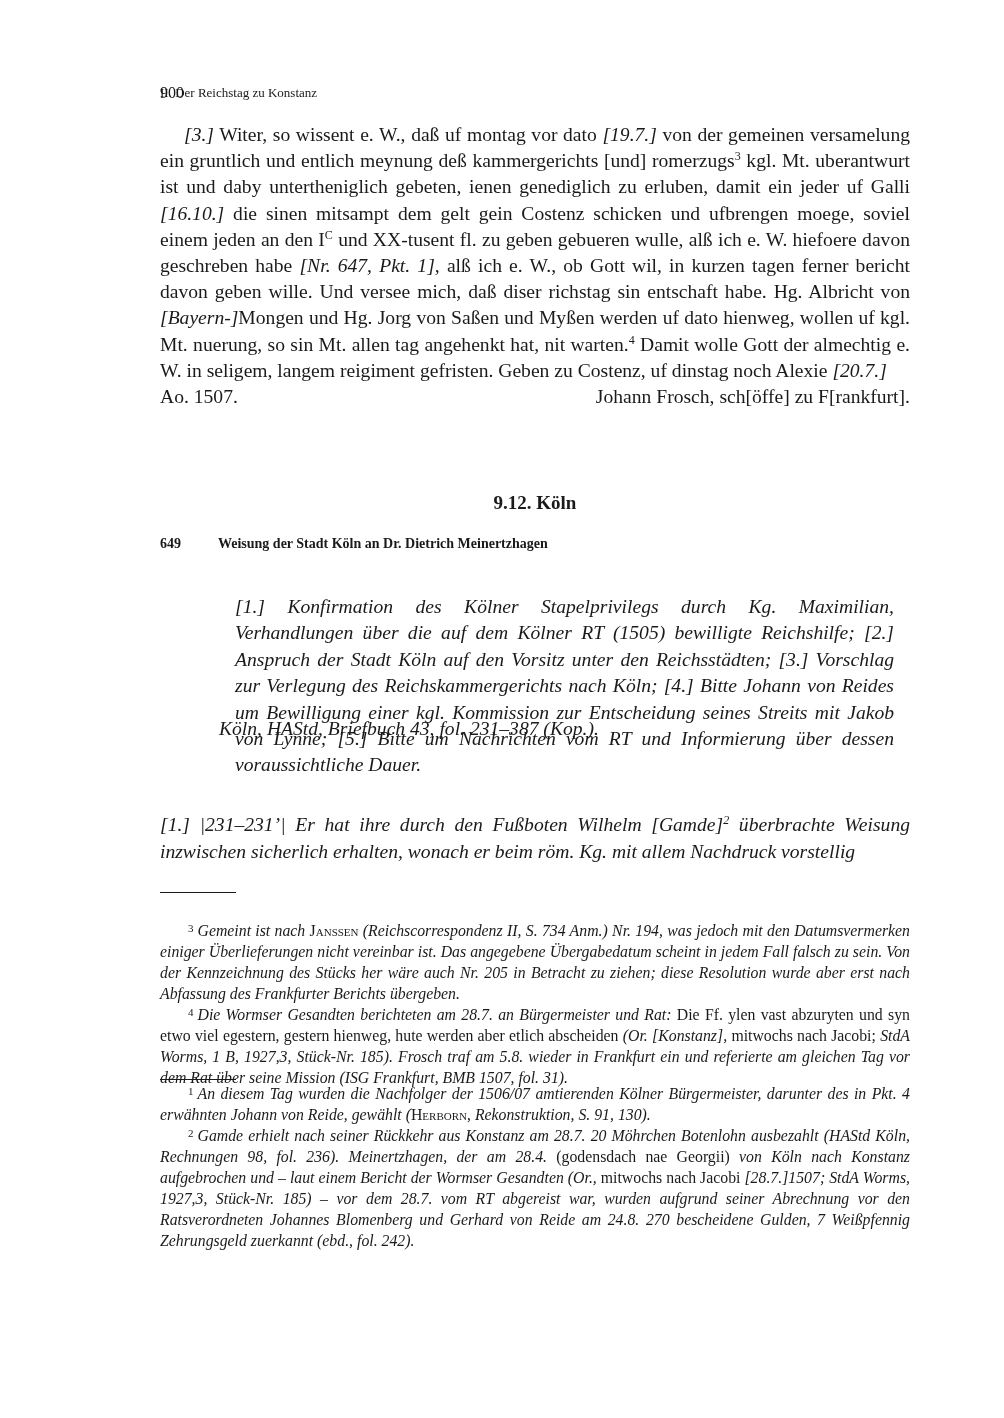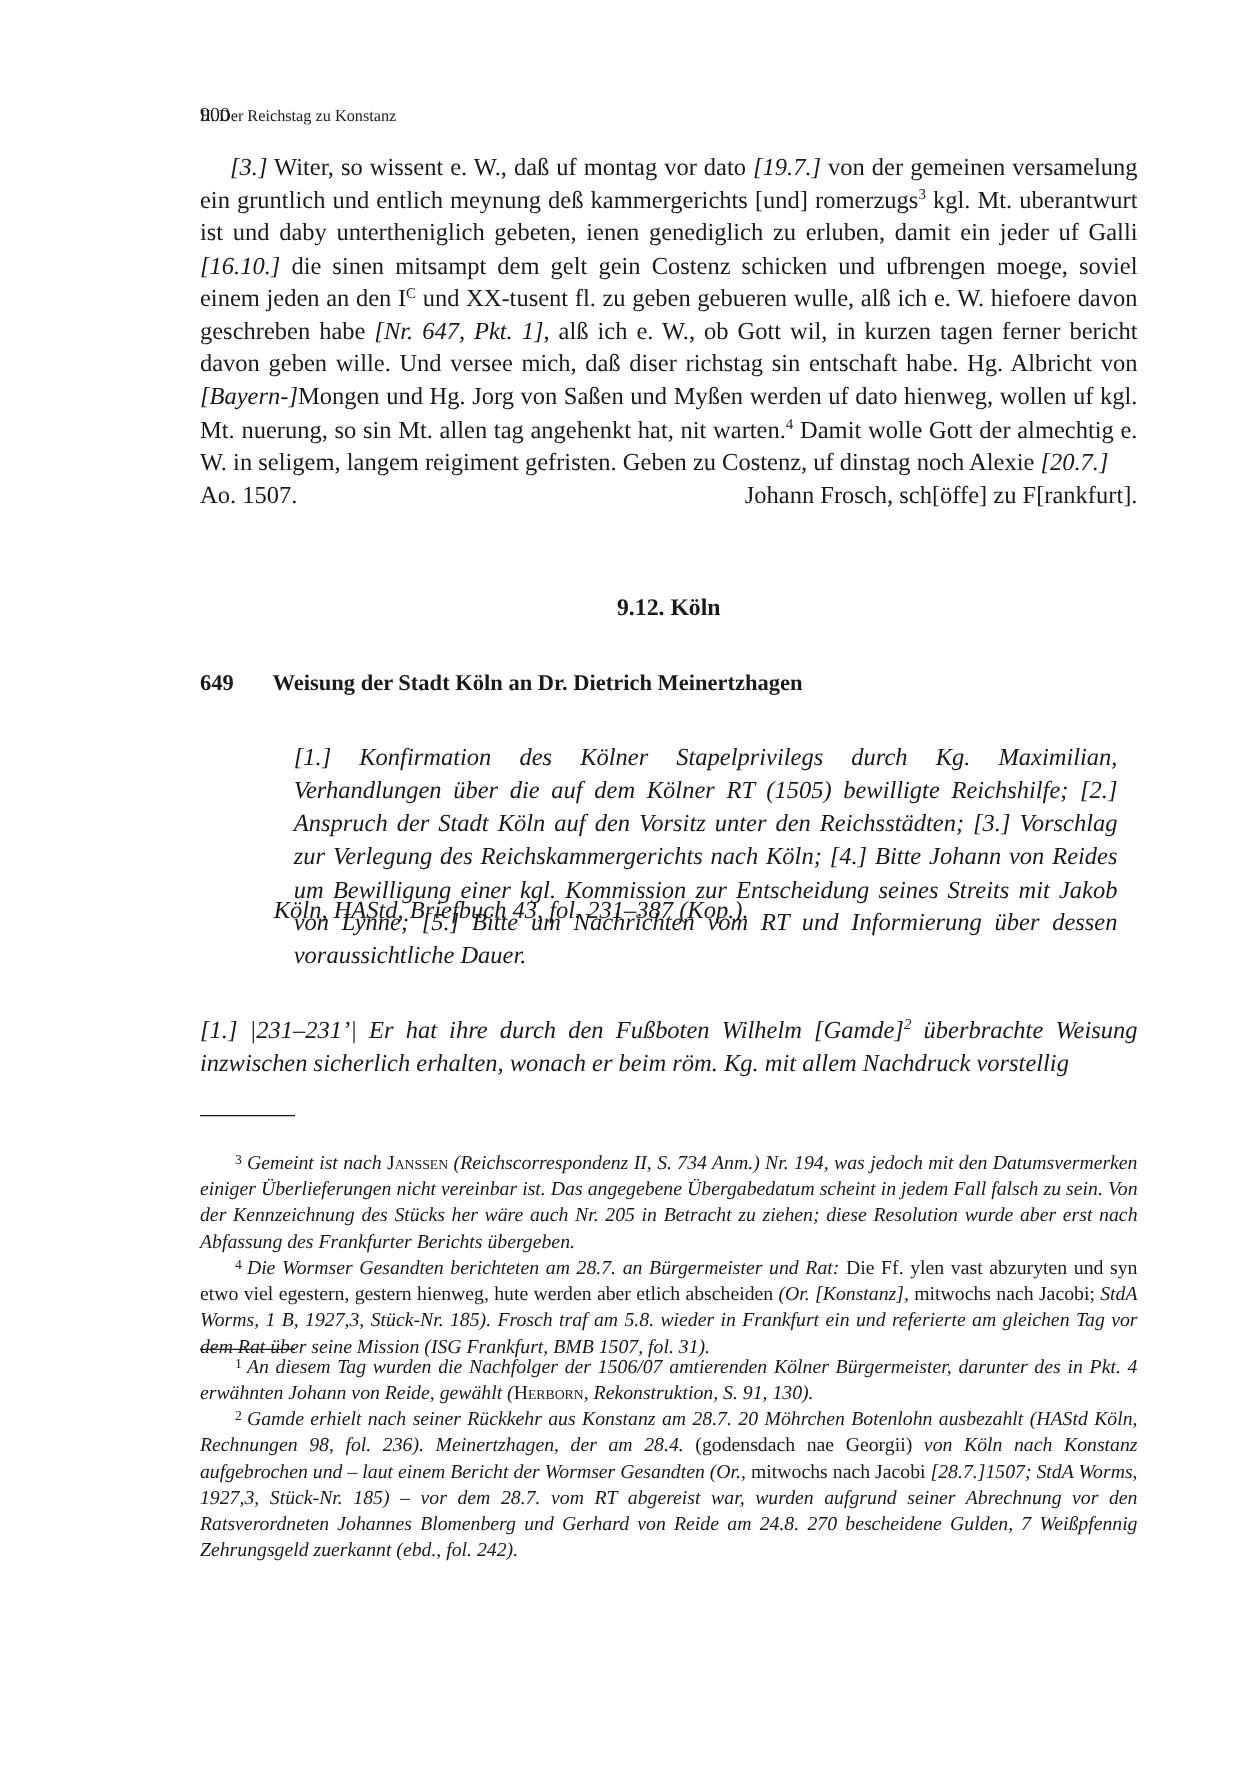--- a/index.html
+++ b/index.html
@@ -11,22 +11,22 @@
   .running-head { position: absolute; top: 84px; left: 0; width: 750px; height: 24px; font-size: 17px; }
   .page-num { position: absolute; left: 0; top: 0; font-size: 16px; }
   .head-title { position: absolute; left: 0; width: 750px; text-align: left; top: 1px; font-size: 13px; }
   .body-text { position: absolute; left: 0; width: 750px; font-size: 19.6px; line-height: 26.2px; text-align: justify; }
   .body-text p { margin: 0; }
   .indent { text-indent: 24px; }
   .i { font-style: italic; }
   sup { font-size: 12px; vertical-align: 7px; line-height: 0; }
   .sc { font-variant: small-caps; font-style: normal; }
   .sign-line { display: flex; justify-content: space-between; text-align: center; }
-  .section-heading { position: absolute; top: 476px; left: 0; width: 750px; text-align: center; font-size: 19px; font-weight: bold; }
-  .doc-heading { position: absolute; top: 536px; left: 0; width: 750px; font-size: 18px; font-weight: bold; }
+  .section-heading { position: absolute; top: 492px; left: 0; width: 750px; text-align: center; font-size: 19px; font-weight: bold; }
+  .doc-heading { position: absolute; top: 536px; left: 0; width: 750px; font-size: 14px; font-weight: bold; }
   .doc-heading .num { display: inline-block; width: 58px; }
   .regest { position: absolute; top: 578px; left: 59px; width: 691px; font-size: 19.6px; line-height: 26.4px; font-style: italic; text-align: justify; }
   .regest p { margin: 16px; }
   .dateline { position: absolute; top: 716px; left: 59px; width: 691px; font-size: 19.6px; line-height: 25px; font-style: italic; }
   .main2 { position: absolute; top: 812px; left: 0; width: 750px; font-size: 19.6px; line-height: 26.6px; font-style: italic; text-align: justify; }
   .fn-rule { position: absolute; left: 0; width: 76px; height: 1px; background: #1a1a1a; }
   .footnotes { position: absolute; left: 0; width: 750px; font-size: 15.8px; line-height: 21px; text-align: justify; }
   .footnotes p { margin: 0; text-indent: 28px; }
   .fnmark { font-size: 11px; vertical-align: 4px; line-height: 0; font-style: normal; margin-right: 4px; }
 </style>

